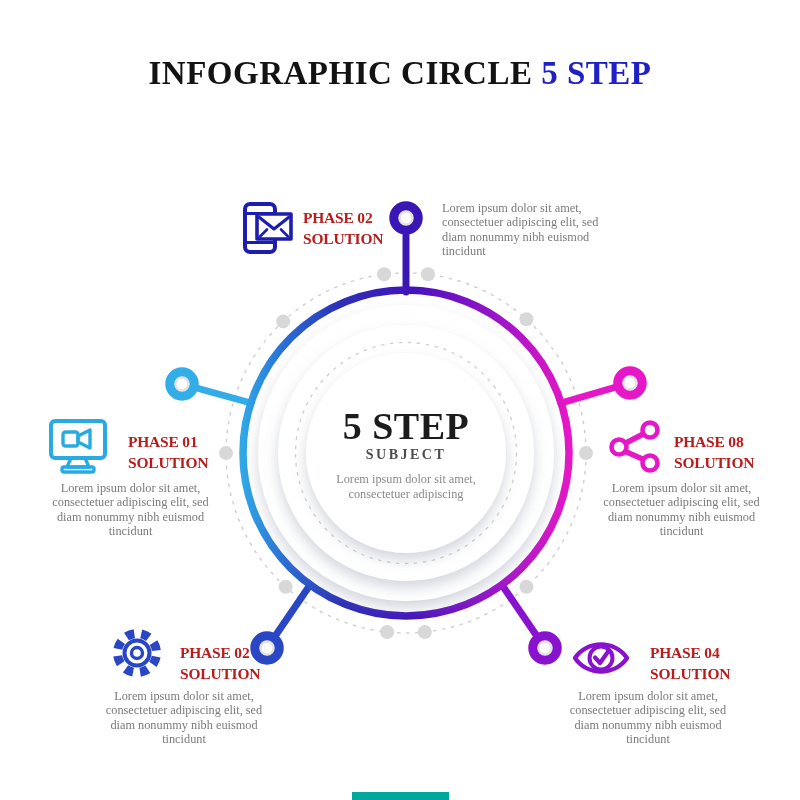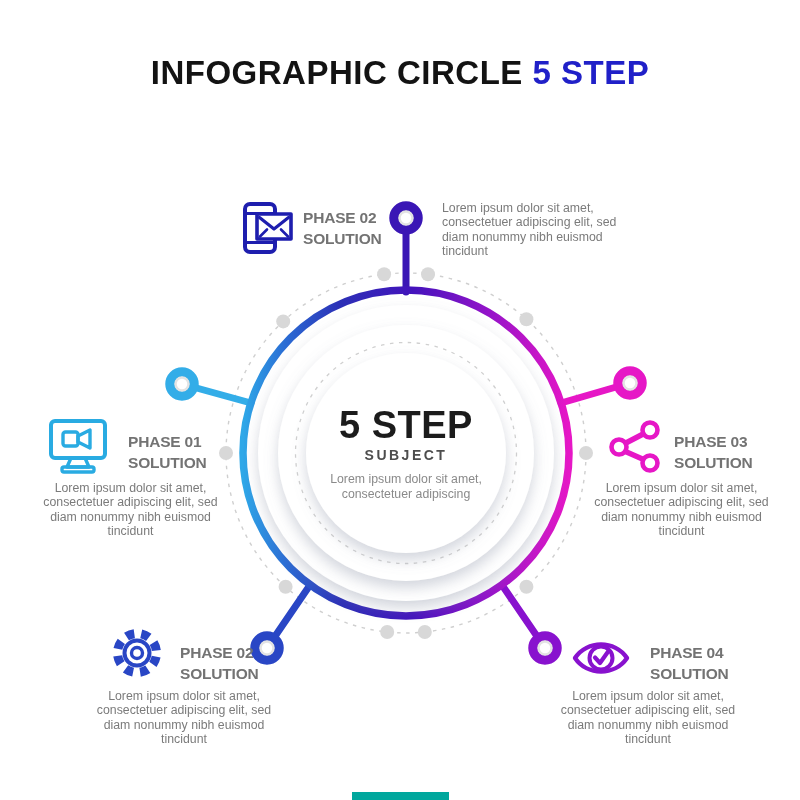--- a/index.html
+++ b/index.html
@@ -1,36 +1,36 @@
 <!DOCTYPE html>
 <html><head>
 <meta charset="utf-8">
 <style>
   html,body{margin:0;padding:0;background:#fff;}
   .canvas{position:relative;width:800px;height:800px;background:#ffffff;overflow:hidden;
-          font-family:Liberation Sans, sans-serif;}
+          font-family:Liberation Serif, serif;}
   .abs{position:absolute;}
 
   
   .title{left:0;top:52px;width:800px;text-align:center;font-size:33px;font-weight:800;
          letter-spacing:.5px;color:#131313;line-height:42px;white-space:nowrap;}
   .title .accent{color:#2020C8;}
   .subtitle{left:200px;top:95px;width:400px;text-align:center;font-size:11.8px;color:#7d7d7d;
             line-height:16px;white-space:pre-line;}
 
   
   .c-title{left:256px;top:404px;width:300px;text-align:center;font-size:38px;font-weight:800;
            color:#1c1c1c;letter-spacing:.5px;}
   .c-sub{left:256px;top:447px;width:300px;text-align:center;font-size:14px;font-weight:700;
          color:#4d4d4d;letter-spacing:2.5px;}
   .c-desc{left:306px;top:472px;width:200px;text-align:center;font-size:12.3px;color:#8a8a8a;
           line-height:14.8px;white-space:pre-line;}
 
   
-  .p-label{font-size:15.5px;font-weight:700;color:#737373;line-height:21px;letter-spacing:-.2px;}
+  .p-label{font-size:15.5px;font-weight:700;color:#b91c1c;line-height:21px;letter-spacing:-.2px;}
   .p-desc{font-size:12.3px;color:#7b7b7b;line-height:14.4px;white-space:pre-line;}
   .t-center{text-align:center;}
   .t-left{text-align:left;}
 
   .footer-bar{left:352px;top:792px;width:97px;height:8px;background:#00A79D;}
 </style>
 </head>
 <body>
 
 <div class="canvas">
@@ -166,21 +166,21 @@
   <div class="abs p-label t-left" style="left:303px;top:207px">
     <div>PHASE 02</div>
     <div>SOLUTION</div>
   </div>
   <div class="abs p-desc t-left" style="left:442px;top:201px;width:175px">Lorem ipsum dolor sit amet,
 consectetuer adipiscing elit, sed
 diam nonummy nibh euismod
 tincidunt</div>
 
   <div class="abs p-label t-left" style="left:674px;top:431px">
-    <div>PHASE 03</div>
+    <div>PHASE 08</div>
     <div>SOLUTION</div>
   </div>
   <div class="abs p-desc t-center" style="left:584px;top:481px;width:195px">Lorem ipsum dolor sit amet,
 consectetuer adipiscing elit, sed
 diam nonummy nibh euismod
 tincidunt</div>
 
   <div class="abs p-label t-left" style="left:650px;top:642px">
     <div>PHASE 04</div>
     <div>SOLUTION</div>

